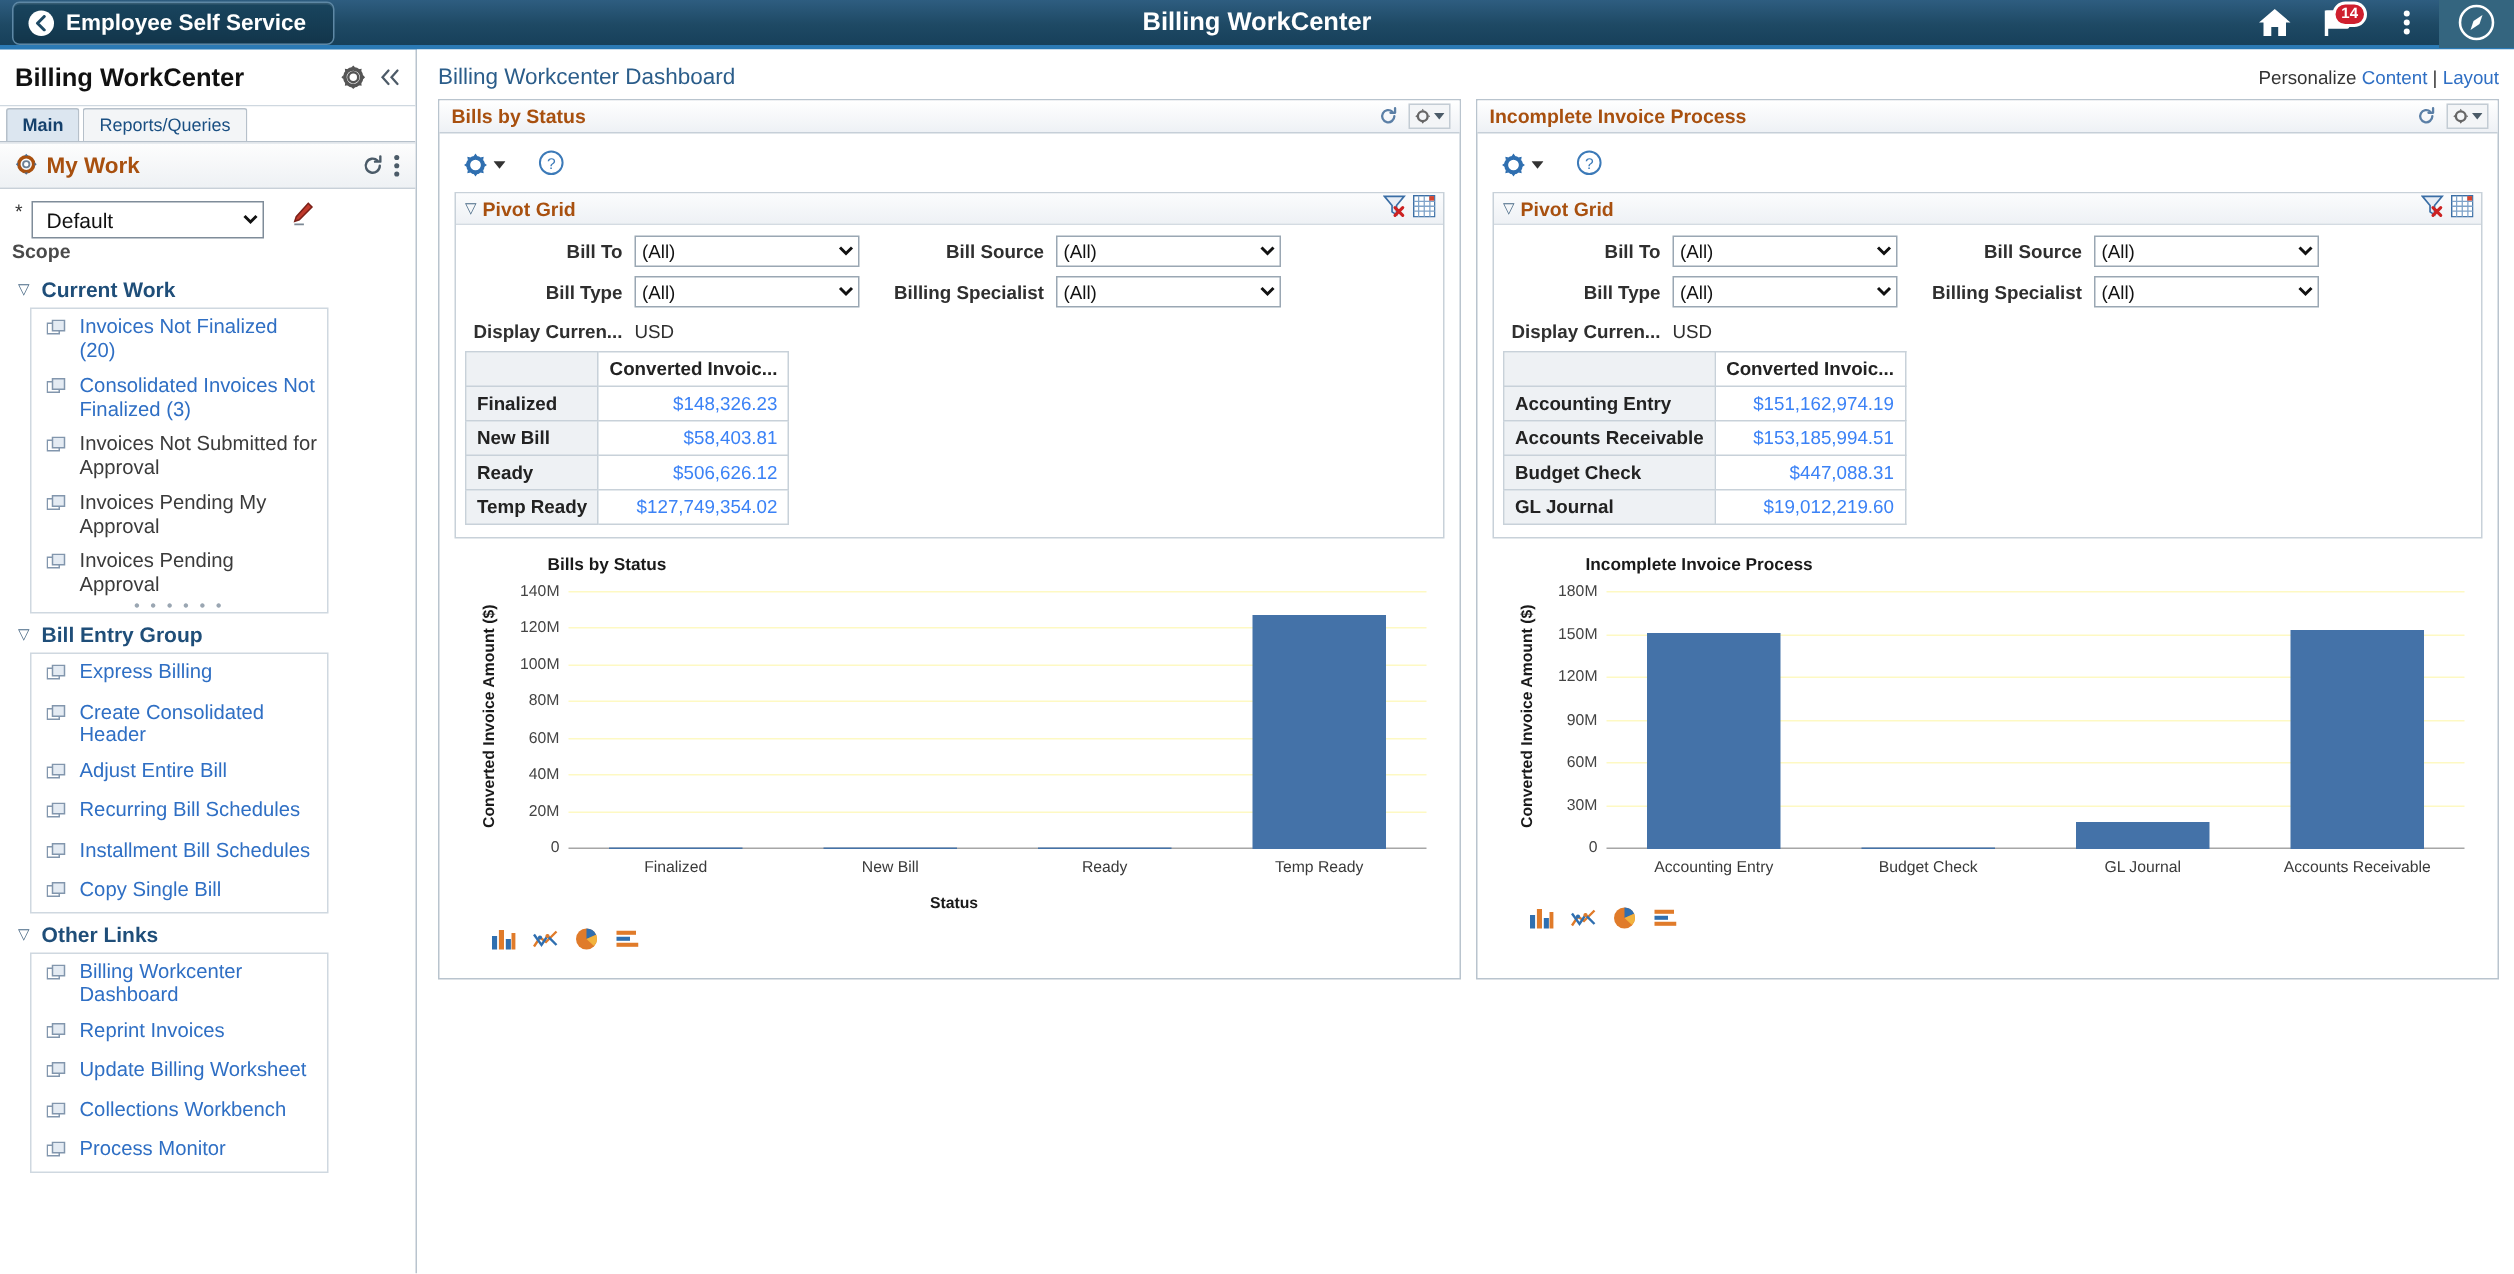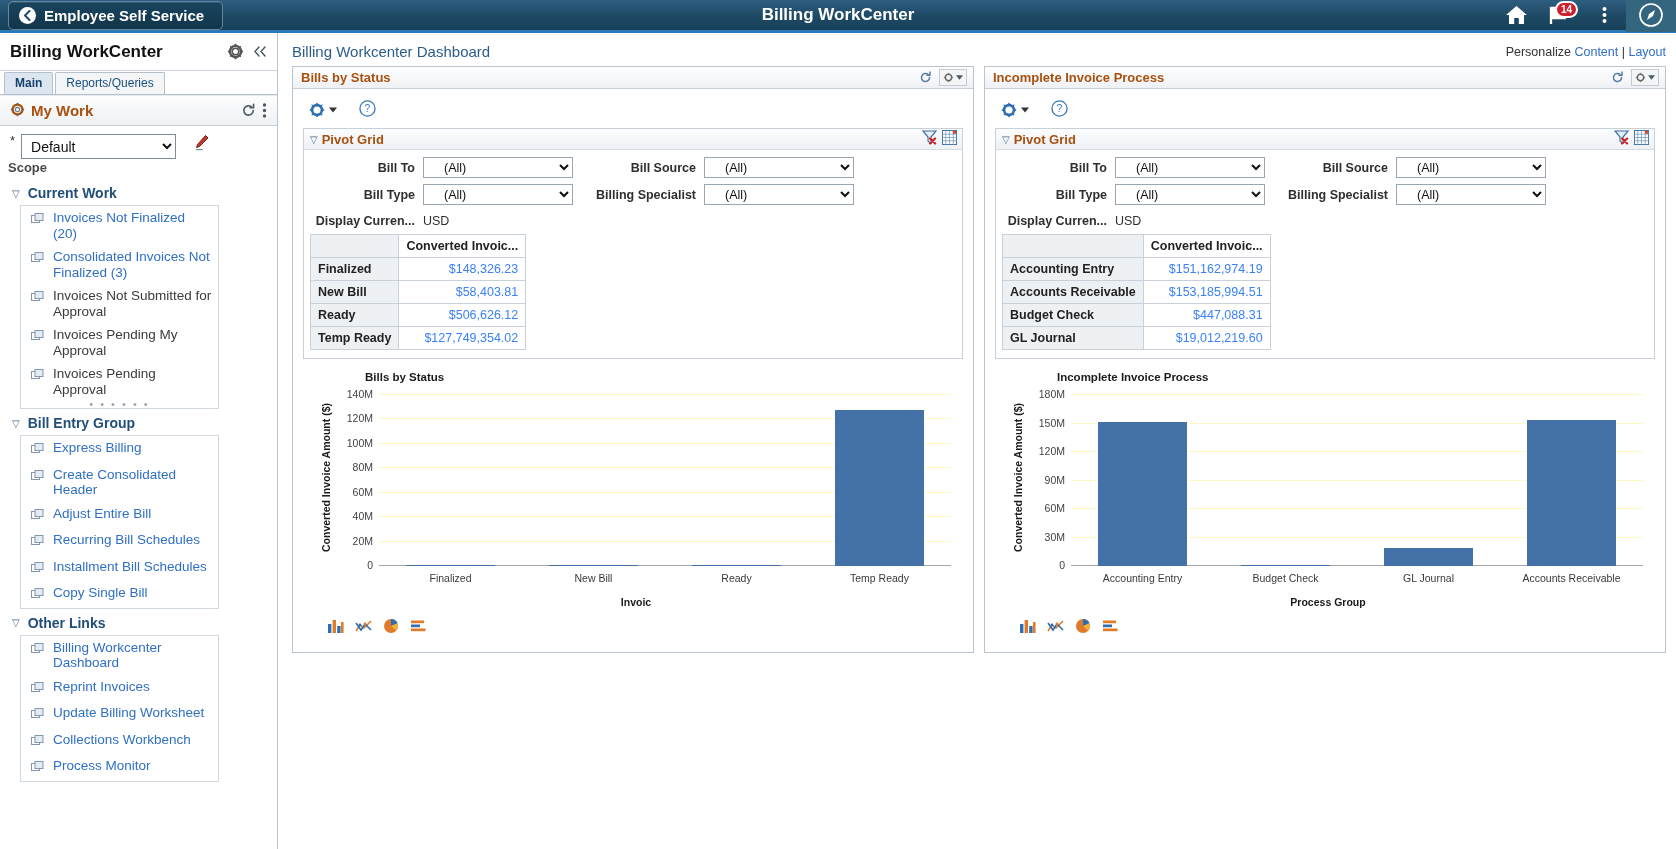--- a/index.html
+++ b/index.html
@@ -120,21 +120,21 @@
     height:21px;display:flex;align-items:center;padding:0 5px 0 6px;
     background:linear-gradient(to bottom,#fbfcfd,#eef1f5);border-bottom:1px solid #d4dbe2;
   }
   .pg-title{color:#a8500f;font-weight:bold;font-size:13px;}
   .pg-icons{margin-left:auto;display:flex;gap:4px;align-items:center;}
   .pg-body{padding:7px 6px 8px 6px;}
   .filters{display:grid;grid-template-columns:105px 150px 115px 150px;gap:6px 8px;align-items:center;}
   .f-lbl{text-align:right;font-weight:bold;font-size:12.5px;color:#2f2f2f;}
   .f-sel{
     height:21px;border:1px solid #9aa7b3;background:#fff;font-size:12.5px;
-    padding:1px 2px 1px 16px; font-family:"Liberation Sans", sans-serif;color:#111;width:100%;
+    padding:1px 2px 1px 0; font-family:"Liberation Sans", sans-serif;color:#111;width:100%;
   }
   .disp-row{display:flex;gap:8px;align-items:center;margin:9px 0 6px 0;}
   .disp-lbl{font-weight:bold;font-size:12.5px;color:#2f2f2f;width:105px;text-align:right;}
   .disp-val{font-size:12.5px;color:#2f2f2f;}
   table.pv{border-collapse:collapse;font-size:12.5px;}
   table.pv th,table.pv td{border:1px solid #c8d1d9;padding:4px 7px;height:21px;}
   table.pv th.corner{background:#eef1f4;min-width:80px;}
   table.pv th.colh{background:#fff;color:#222;font-weight:bold;text-align:left;min-width:105px;}
   table.pv td.rowh{background:#eef1f4;color:#222;font-weight:bold;white-space:nowrap;}
   table.pv td.val{background:#fff;color:#3b82f6;text-align:right;white-space:nowrap;}
@@ -569,21 +569,21 @@
                     </div>
                   </div>
                 </div>
               <div class="xticks" id="xt0">
                   <div class="xtick">Finalized</div>
                   <div class="xtick">New Bill</div>
                   <div class="xtick">Ready</div>
                   <div class="xtick">Temp Ready</div>
                 </div>
             </div>
-            <div class="xlabel">Invoic</div>
+            <div class="xlabel">Status</div>
             <div class="charticons">
               <span class="ci">
                   <svg width="17" height="15" viewBox="0 0 17 15">
                     <rect x="1" y="5" width="3.4" height="9" fill="#2f6fb0"></rect>
                     <rect x="5.6" y="1" width="3.4" height="13" fill="#e07b2a"></rect>
                     <rect x="10.2" y="7" width="3.4" height="7" fill="#2f6fb0"></rect>
                     <rect x="14" y="3" width="2.6" height="11" fill="#e07b2a"></rect>
                   </svg>
                 </span>
               <span class="ci">
@@ -759,21 +759,20 @@
                     </div>
                   </div>
                 </div>
               <div class="xticks" id="xt1">
                   <div class="xtick">Accounting Entry</div>
                   <div class="xtick">Budget Check</div>
                   <div class="xtick">GL Journal</div>
                   <div class="xtick">Accounts Receivable</div>
                 </div>
             </div>
-            <div class="xlabel">Process Group</div>
             <div class="charticons">
               <span class="ci">
                   <svg width="17" height="15" viewBox="0 0 17 15">
                     <rect x="1" y="5" width="3.4" height="9" fill="#2f6fb0"></rect>
                     <rect x="5.6" y="1" width="3.4" height="13" fill="#e07b2a"></rect>
                     <rect x="10.2" y="7" width="3.4" height="7" fill="#2f6fb0"></rect>
                     <rect x="14" y="3" width="2.6" height="11" fill="#e07b2a"></rect>
                   </svg>
                 </span>
               <span class="ci">

